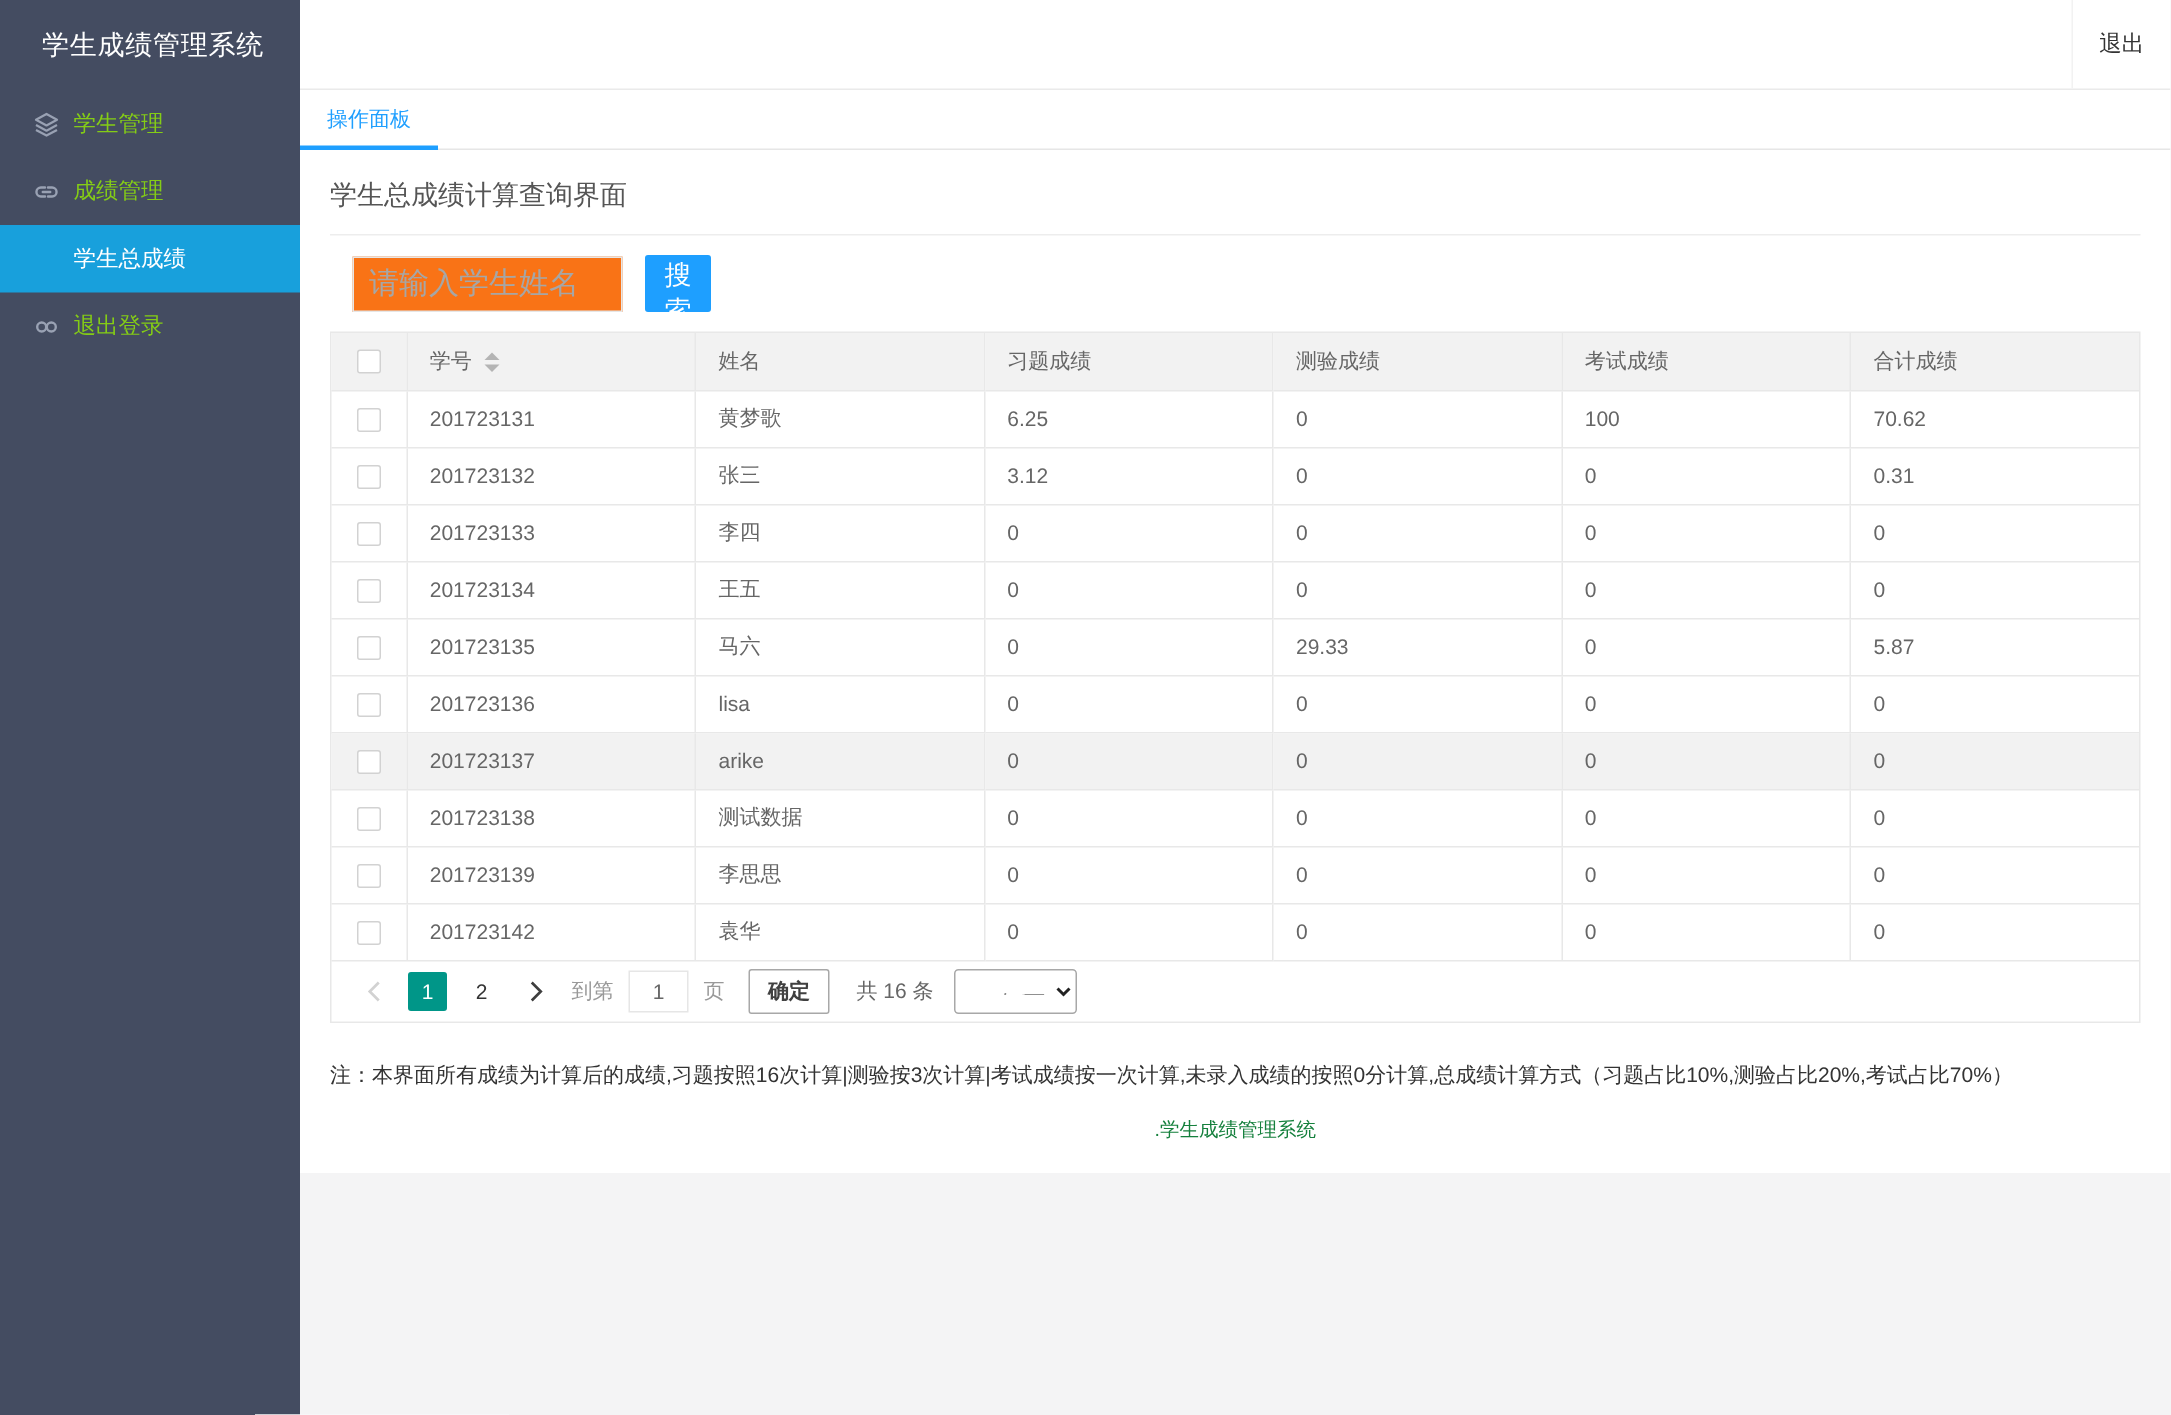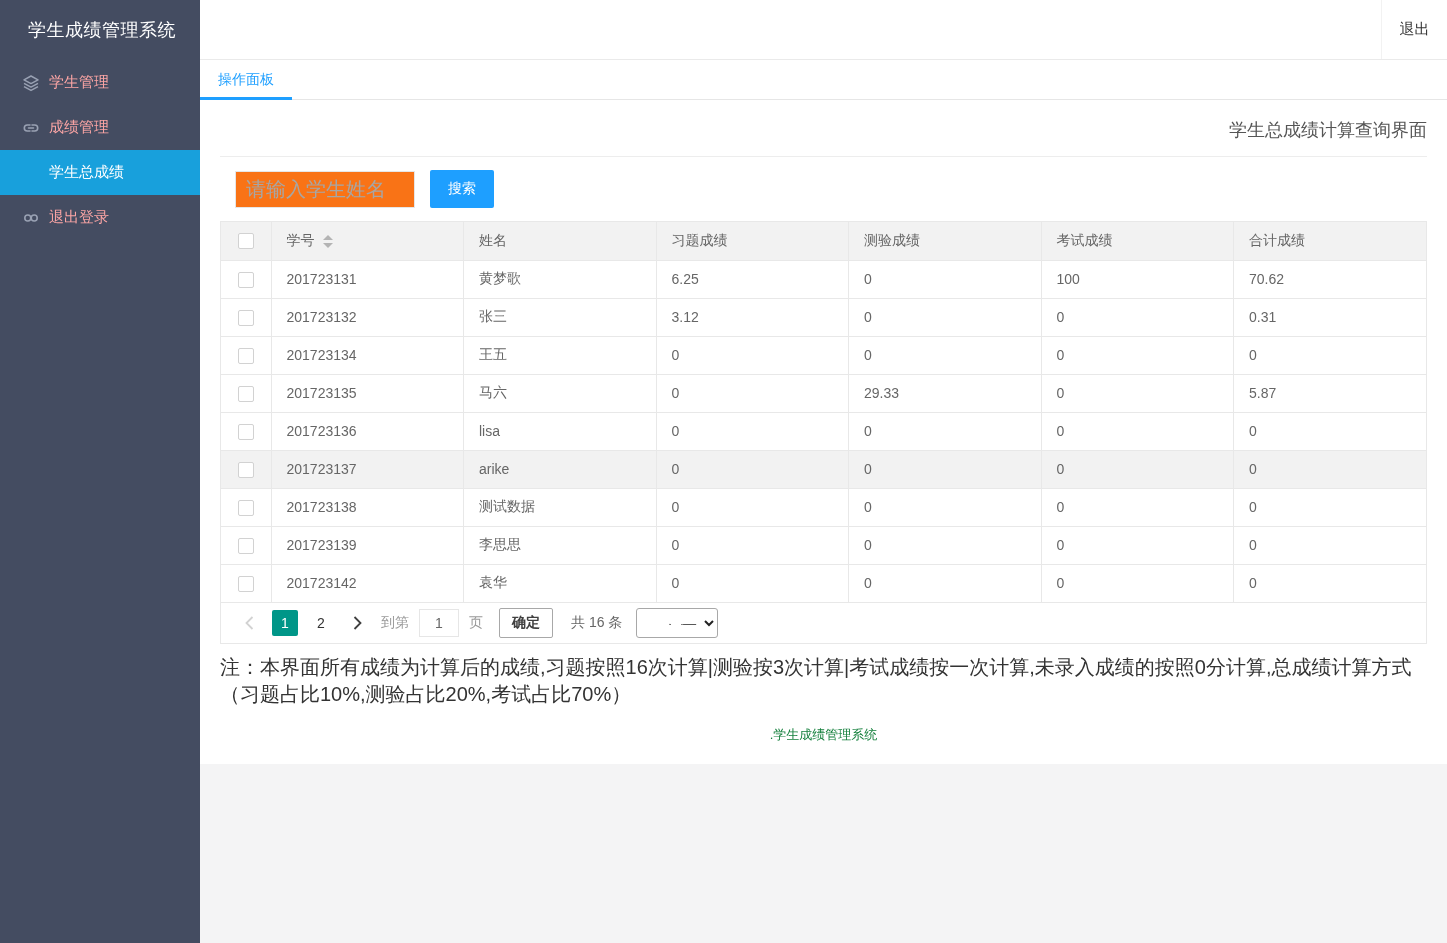--- a/index.html
+++ b/index.html
@@ -12,21 +12,21 @@
   .layout { display: flex; height: 943px; }
 
   
   .sidebar { flex: 0 0 200px; width: 200px; background: #444c61; }
   .sidebar-title {
     height: 60px; display: flex; align-items: center;
     padding-left: 28px; font-size: 18px; color: #ffffff; letter-spacing: .5px;
   }
   .menu-item {
     height: 45px; display: flex; align-items: center;
-    padding-left: 22px; font-size: 15px; color: #fca5a5; cursor: pointer;
+    padding-left: 22px; font-size: 15px; color: #84cc16; cursor: pointer;
   }
   .menu-item .mi-icon {
     width: 18px; height: 18px; margin-right: 9px;
     display: inline-flex; align-items: center; justify-content: center;
     color: #99a1b3;
   }
   .menu-item.active { background: #18a0dc; color: #fff; }
 
   
   .right { flex: 1; display: flex; flex-direction: column; background: #f4f4f5; min-width: 0; }
@@ -43,32 +43,32 @@
     min-width: 80px; padding: 0 18px; display: flex; align-items: center; justify-content: center;
     font-size: 14px; color: #1E9FFF; position: relative; cursor: pointer;
   }
   .tab.active::after {
     content: ""; position: absolute; left: 0; right: 0; bottom: -1px; height: 3px; background: #1E9FFF;
   }
 
   
   .content { background: #fff; padding: 0 20px 18px; flex: 0 0 auto; }
   .page-title {
-    margin: 0; padding: 18px 0 14px; text-align: right;
+    margin: 0; padding: 18px 0 14px; text-align: left;
     font-size: 18px; font-weight: 400; color: #555; border-bottom: 1px solid #ededed;
   }
   .search-row { margin: 13px 0 0 15px; display: flex; align-items: center; }
   .search-input {
     width: 180px; height: 37px; border: 1px solid #e6e6e6; padding: 0 10px;
     font-size: 20px; color: #333; outline: none; background: #f97316;
   }
   .search-input::placeholder { color: #a6a6a6; }
   .search-btn {
-    margin-left: 15px; width: 64px; height: 38px; background: #1E9FFF; color: #fff;
-    border: none; font-size: 14px; border-radius: 2px; cursor: pointer;
+    margin-left: 15px; width: 44px; height: 38px; background: #1E9FFF; color: #fff;
+    border: none; font-size: 18px; border-radius: 2px; cursor: pointer;
   }
 
   
   .table-box { margin-top: 13px; border: 1px solid #e8e8e8; }
   table { width: 100%; border-collapse: collapse; table-layout: fixed; font-size: 14px; color: #666; }
   th, td {
     height: 38px; padding: 0 15px; text-align: left; font-weight: 400;
     border-left: 1px solid #e8e8e8; border-bottom: 1px solid #e8e8e8;
     overflow: hidden; white-space: nowrap;
   }
@@ -102,21 +102,21 @@
     margin: 0 10px; height: 30px; padding: 0 12px; background: #fff;
     border: 1px solid #a8a8a8; font-size: 14px; font-weight: 700; color: #404040;
     border-radius: 2px; cursor: pointer;
   }
   .pg-total { color: #666; margin: 0 8px; }
   .size-select {
     height: 30px; border: 1px solid #a8a8a8; background: #fff; font-size: 14px;
     color: #222; border-radius: 3px; margin-left: 6px; padding: 12px 4px;
   }
 
-  .note { margin: 10px 0 0; font-size: 20px; color: #333; }
+  .note { margin: 26px 0 0; font-size: 14px; color: #333; }
   .footer { margin: 18px 0 2px; text-align: center; font-size: 13px; color: #15803d; }
 </style>
 </head>
 <body>
 
 <div class="layout">
 
   <aside class="sidebar">
     <div class="sidebar-title">学生成绩管理系统</div>
     <nav>
@@ -214,20 +214,29 @@
                 <td>70.62</td>
               </tr>
               <tr>
                 <td><span class="checkbox"></span></td>
                 <td>201723132</td>
                 <td>张三</td>
                 <td>3.12</td>
                 <td>0</td>
                 <td>0</td>
                 <td>0.31</td>
+              </tr>
+              <tr>
+                <td><span class="checkbox"></span></td>
+                <td>201723133</td>
+                <td>李四</td>
+                <td>0</td>
+                <td>0</td>
+                <td>0</td>
+                <td>0</td>
               </tr>
               <tr>
                 <td><span class="checkbox"></span></td>
                 <td>201723134</td>
                 <td>王五</td>
                 <td>0</td>
                 <td>0</td>
                 <td>0</td>
                 <td>0</td>
               </tr>

